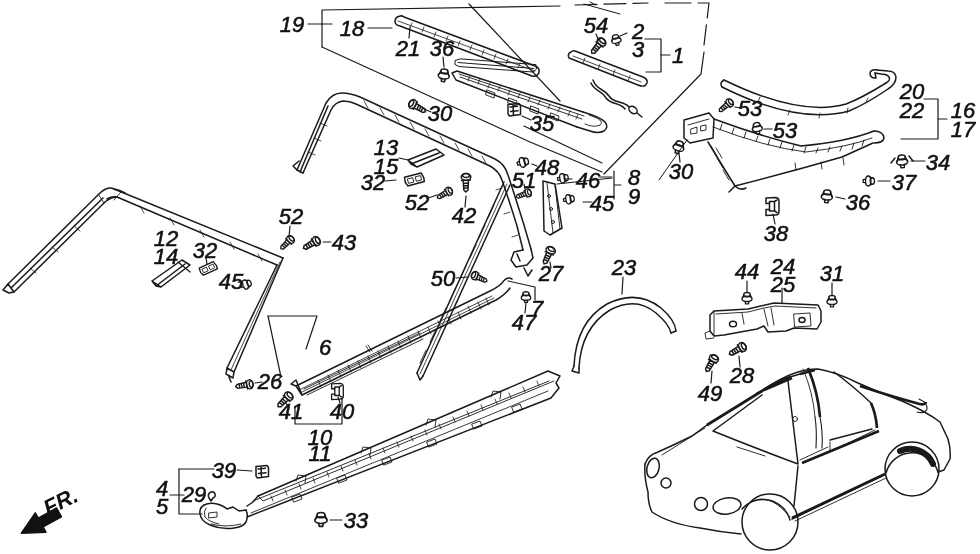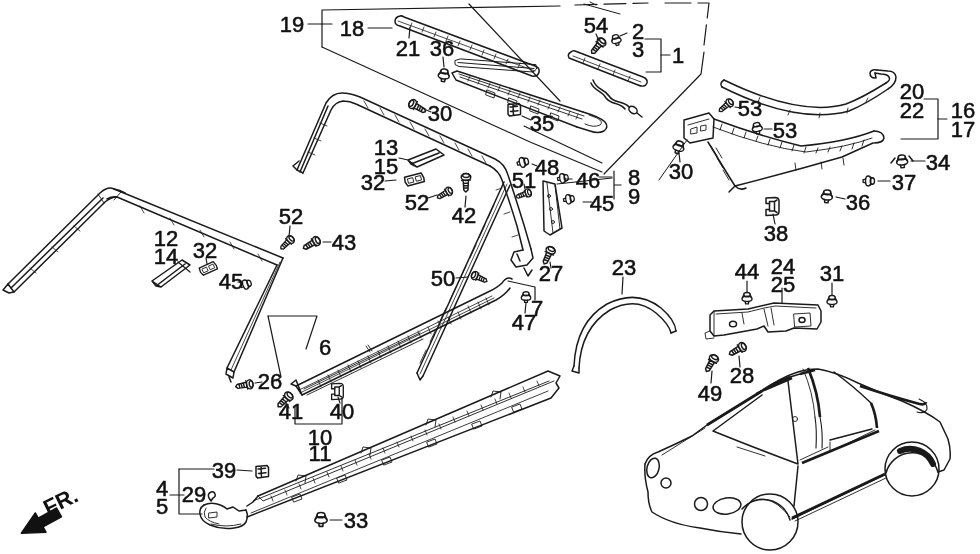--- a/index.html
+++ b/index.html
@@ -1,16 +1,16 @@
 <!DOCTYPE html>
 <html><head>
 <meta charset="utf-8">
 <style>
 html,body{margin:0;padding:0;background:#fff;}
-#page{width:980px;height:554px;position:relative;overflow:hidden;background:#fff;}
+#page{width:980px;height:554px;position:relative;overflow:hidden;background:#fff;font-style:italic;}
 svg{position:absolute;top:0;left:0;}
 text{font-family:"Liberation Sans",sans-serif;font-size:22px;fill:#111;}
 </style>
 </head>
 <body>
 <div id="page">
 <svg width="980" height="554" viewBox="0 0 980 554" fill="none" stroke="#1a1a1a" stroke-width="1.5" stroke-linecap="round" stroke-linejoin="round">
 
 <g id="boxes" stroke-width="1.2">
   <path d="M308,24 L332,24"></path>

